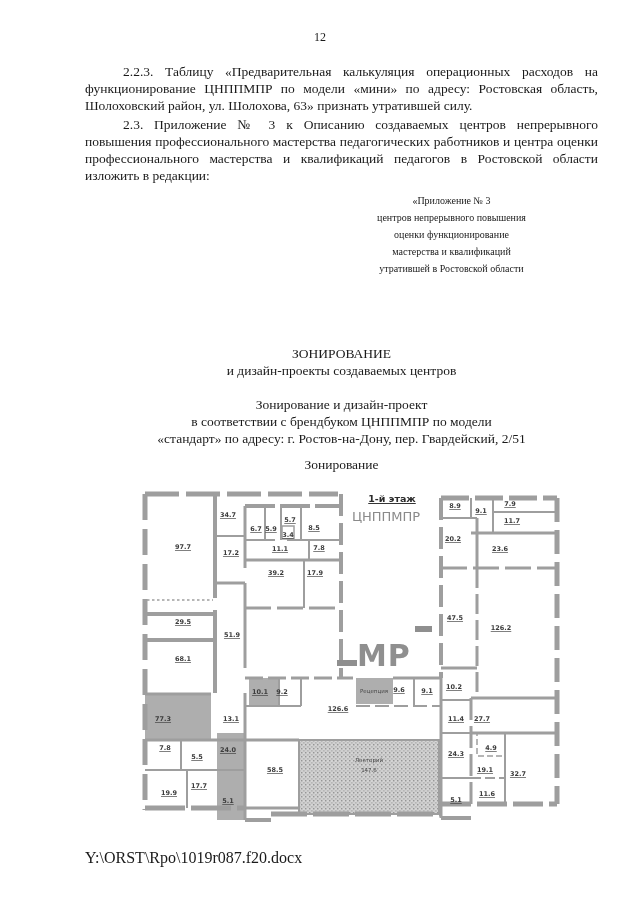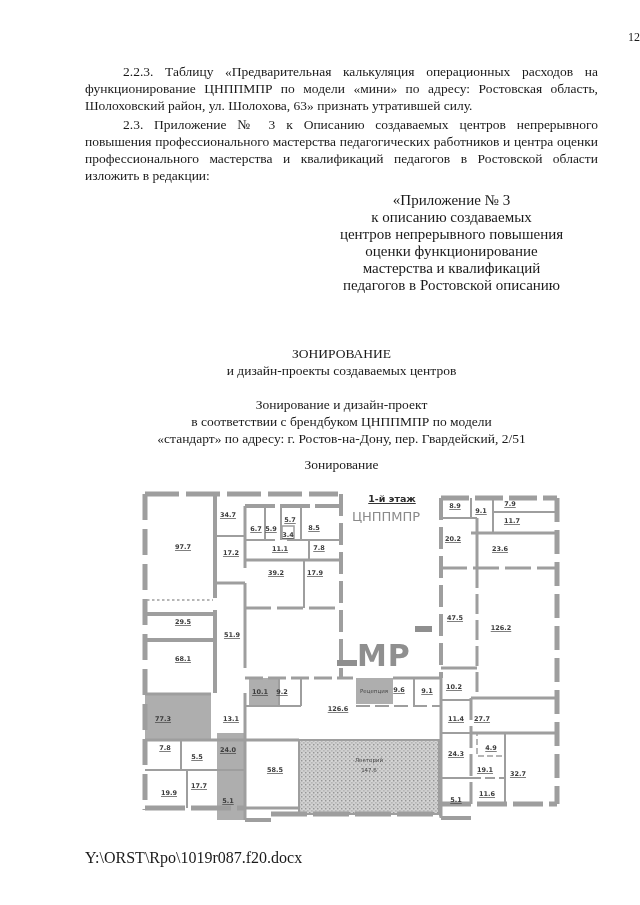--- a/index.html
+++ b/index.html
@@ -1,28 +1,28 @@
 <!DOCTYPE html>
 <html><head>
 <meta charset="utf-8">
 <style>
   html,body { margin:0; padding:0; background:#e8e8e8; }
   .page {
     position:relative; width:640px; height:905px; background:#ffffff;
     font-family:"Liberation Serif", serif; color:#1a1a1a; overflow:hidden;
     margin:0 auto;
   }
-  .pageno { position:absolute; top:30px; left:0; width:640px; text-align:right;
+  .pageno { position:absolute; top:30px; left:0; width:640px; text-align:center;
     font-size:12px; }
   .para { position:absolute; left:85px; width:513px; font-size:13.5px;
     line-height:17px; text-align:justify; text-indent:38px; }
   .p223 { top:63px; }
   .p23  { top:116px; }
   .annex { position:absolute; top:192px; left:302px; width:299px;
-    font-size:15px; line-height:17px; text-align:center; }
+    font-size:10px; line-height:17px; text-align:center; }
   .cblock { position:absolute; left:85px; width:513px; text-align:center;
     font-size:13.5px; line-height:17px; }
   .h-zoning { top:345px; }
   .h-project { top:396px; }
   .plan-caption { top:456px; }
   .footer { position:absolute; top:849px; left:85px; font-size:16px; }
   .plan-wrap { position:absolute; top:488px; left:141px; width:420px; height:354px; }
 
   
   .wall  { stroke:#9e9e9e; fill:none; }
@@ -46,25 +46,24 @@
 
 <div class="page">
 
   <div class="pageno">12</div>
 
   <div class="para p223">2.2.3. Таблицу «Предварительная калькуляция операционных расходов на функционирование ЦНППМПР по модели «мини» по адресу: Ростовская область, Шолоховский район, ул. Шолохова, 63» признать утратившей силу.</div>
   <div class="para p23">2.3. Приложение № 3 к Описанию создаваемых центров непрерывного повышения профессионального мастерства педагогических работников и центра оценки профессионального мастерства и квалификаций педагогов в Ростовской области изложить в редакции:</div>
 
   <div class="annex">
     <div>«Приложение № 3</div>
-    <div>к описанию создаваемых</div>
     <div>центров непрерывного повышения</div>
     <div>оценки функционирование</div>
     <div>мастерства и квалификаций</div>
-    <div>педагогов в Ростовской описанию</div>
+    <div>утратившей в Ростовской области</div>
   </div>
 
   <div class="cblock h-zoning">
     <div>ЗОНИРОВАНИЕ</div>
     <div>и дизайн-проекты создаваемых центров</div>
   </div>
 
   <div class="cblock h-project">
     <div>Зонирование и дизайн-проект</div>
     <div>в соответствии с брендбуком ЦНППМПР по модели</div>

